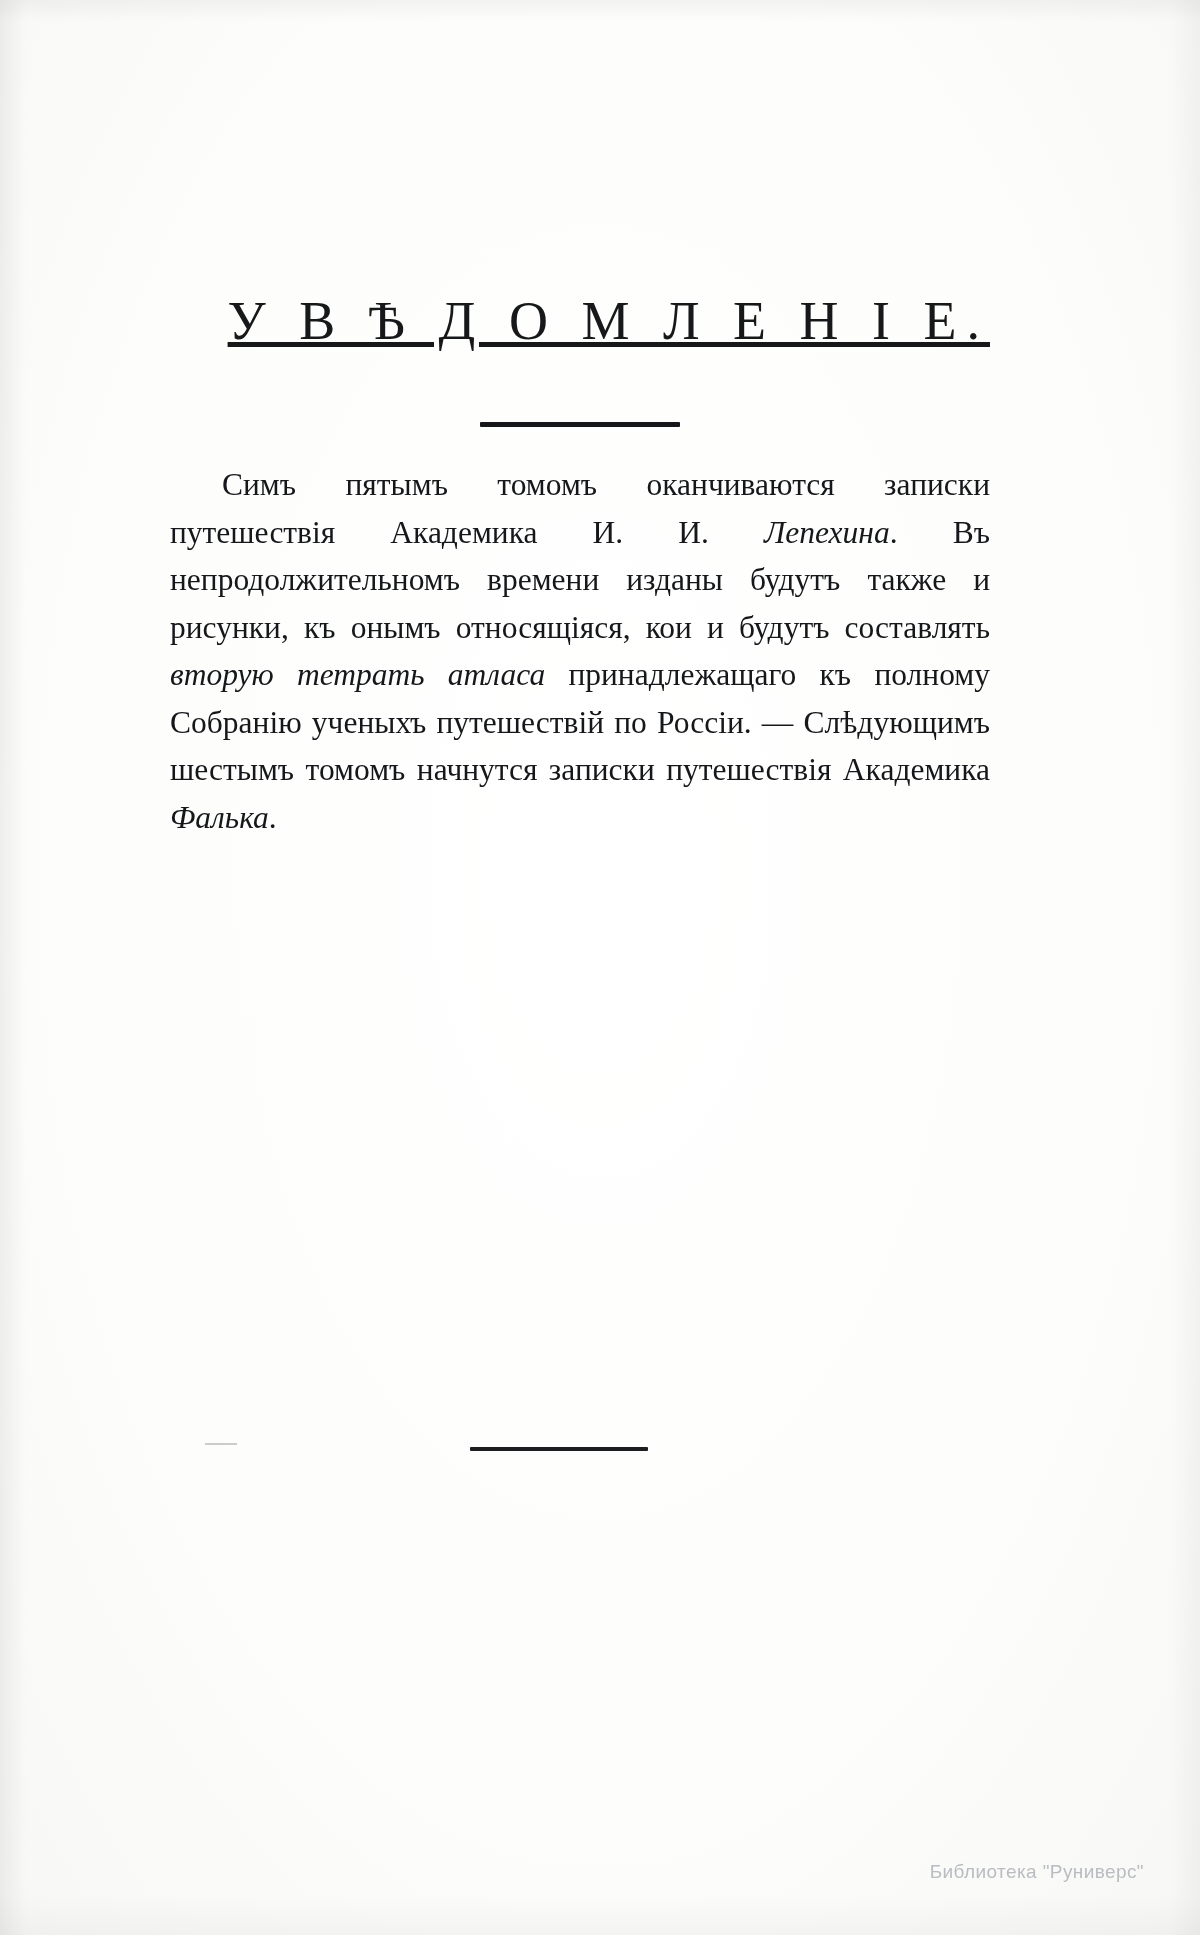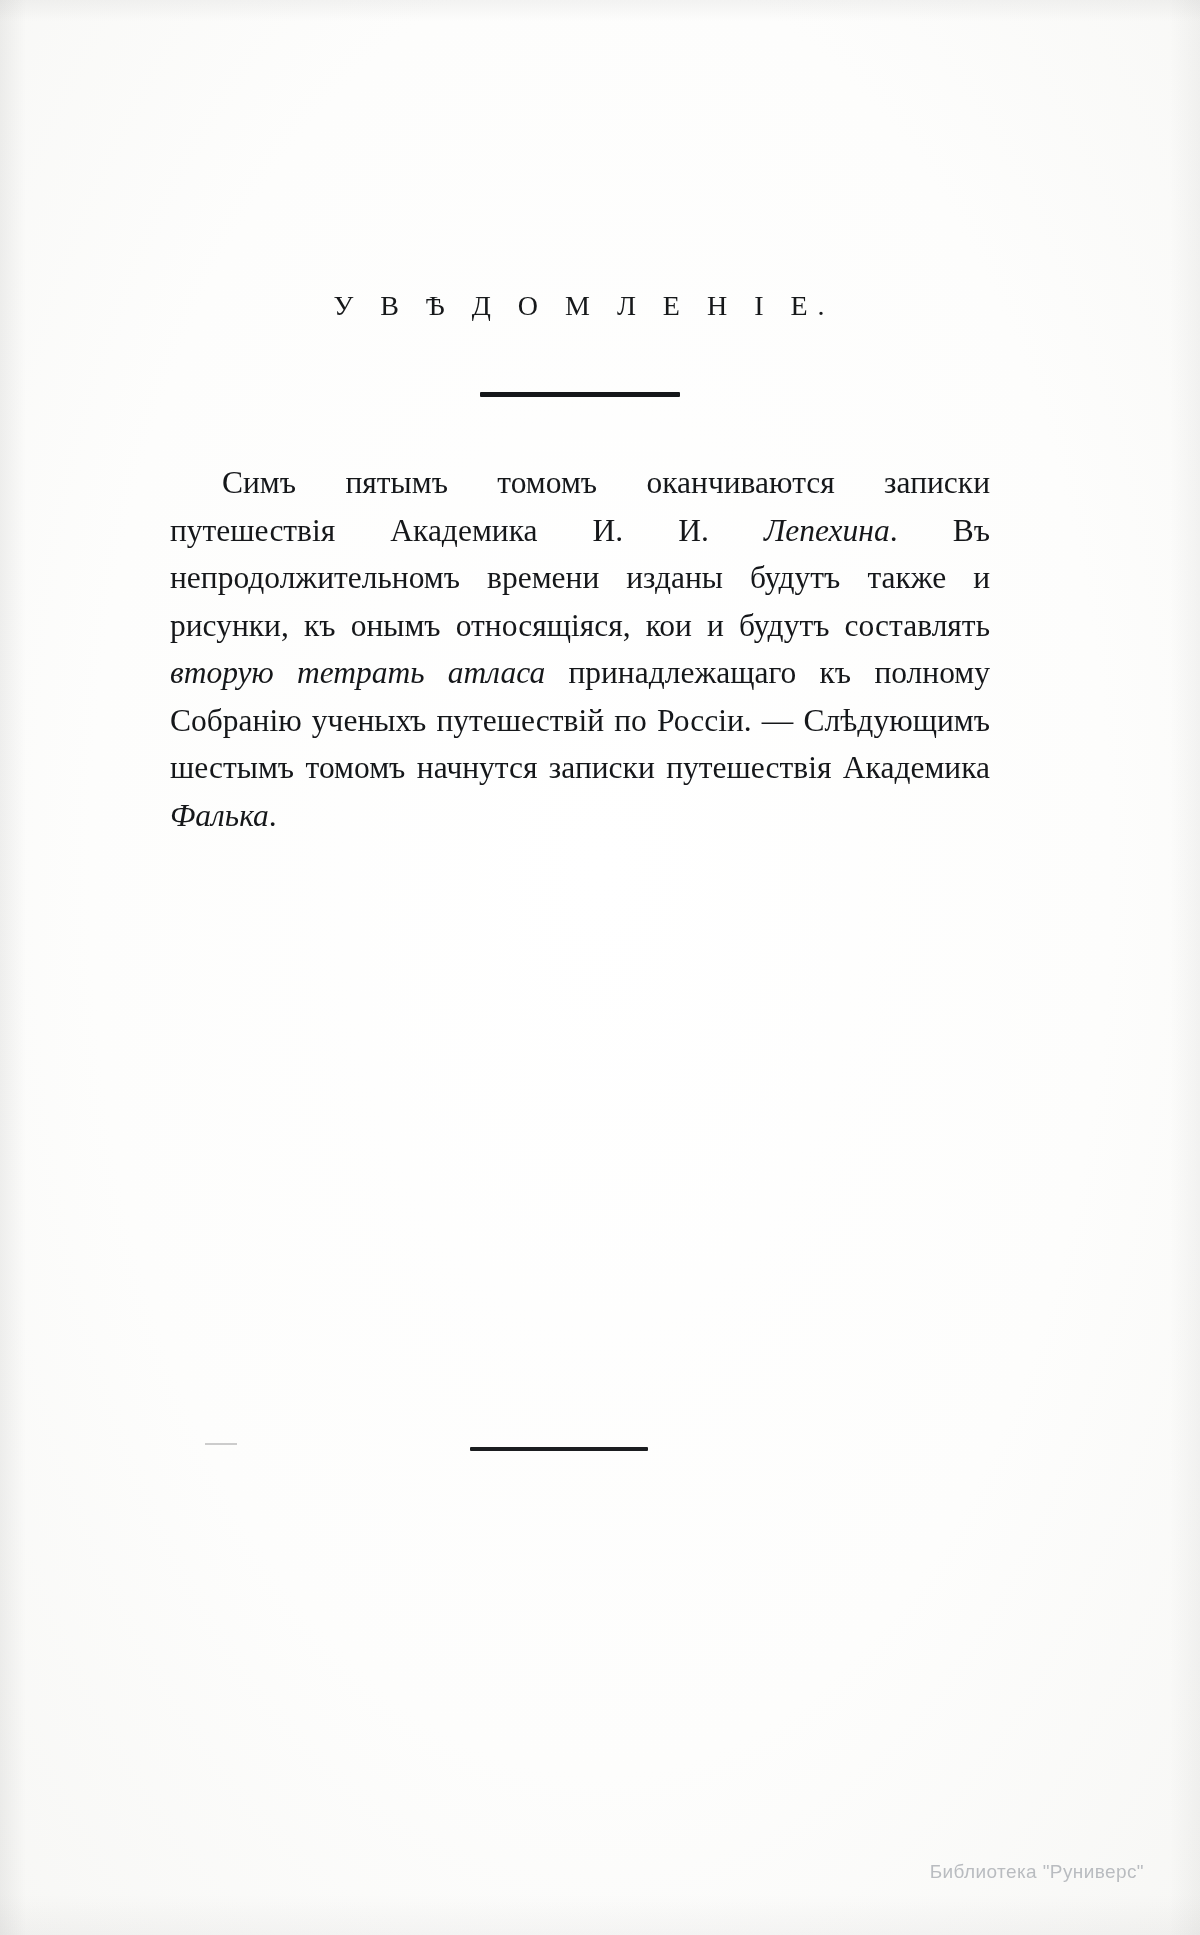--- a/index.html
+++ b/index.html
@@ -59,40 +59,41 @@
   
   .text-column {
     position: absolute;
     left: 170px;
     top: 290px;
     width: 820px;
   }
 
   .page-heading {
     font-family: "Liberation Serif", "DejaVu Serif", serif;
-    font-size: 28px;
+    font-size: 54px;
     letter-spacing: 10px;
-    text-align: center;
+    text-align: right;
     color: #16181a;
     font-weight: 400;
     margin: 0 0 0 0;
     padding-left: 8px;
     text-indent: 0;
+    text-decoration: underline;
   }
 
   .rule-top {
     width: 200px;
     height: 5px;
     background: #15171a;
     margin: 70px auto 0 auto;
     border-radius: 1px;
   }
 
   .body-text {
-    margin-top: 62px;
+    margin-top: 34px;
     font-size: 31.5px;
     line-height: 47.5px;
     color: #15171a;
     text-align: justify;
     text-align-last: left;
     word-spacing: 2px;
   }
   .body-text .indent {
     display: inline-block;
     width: 52px;

